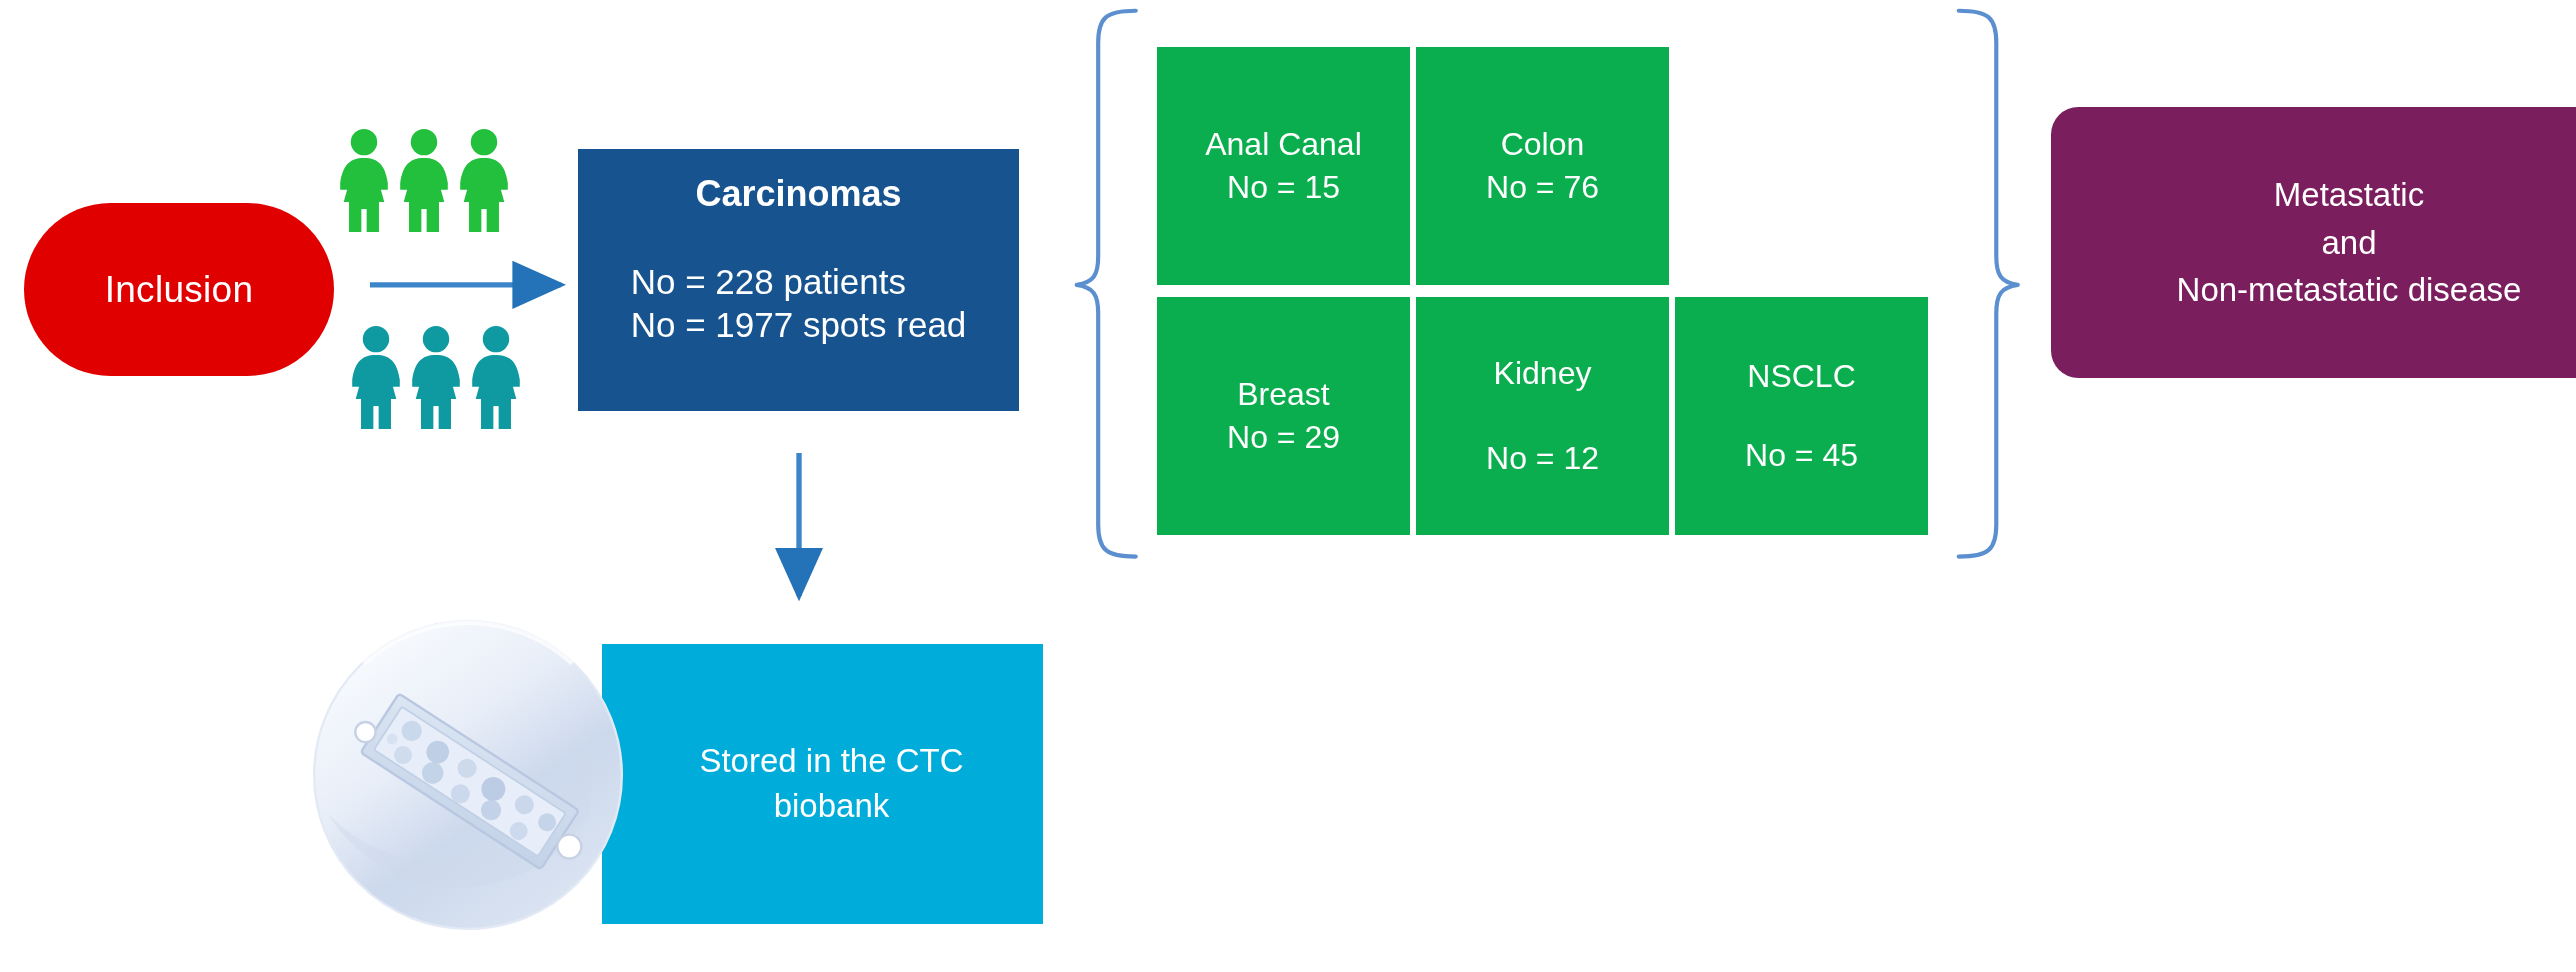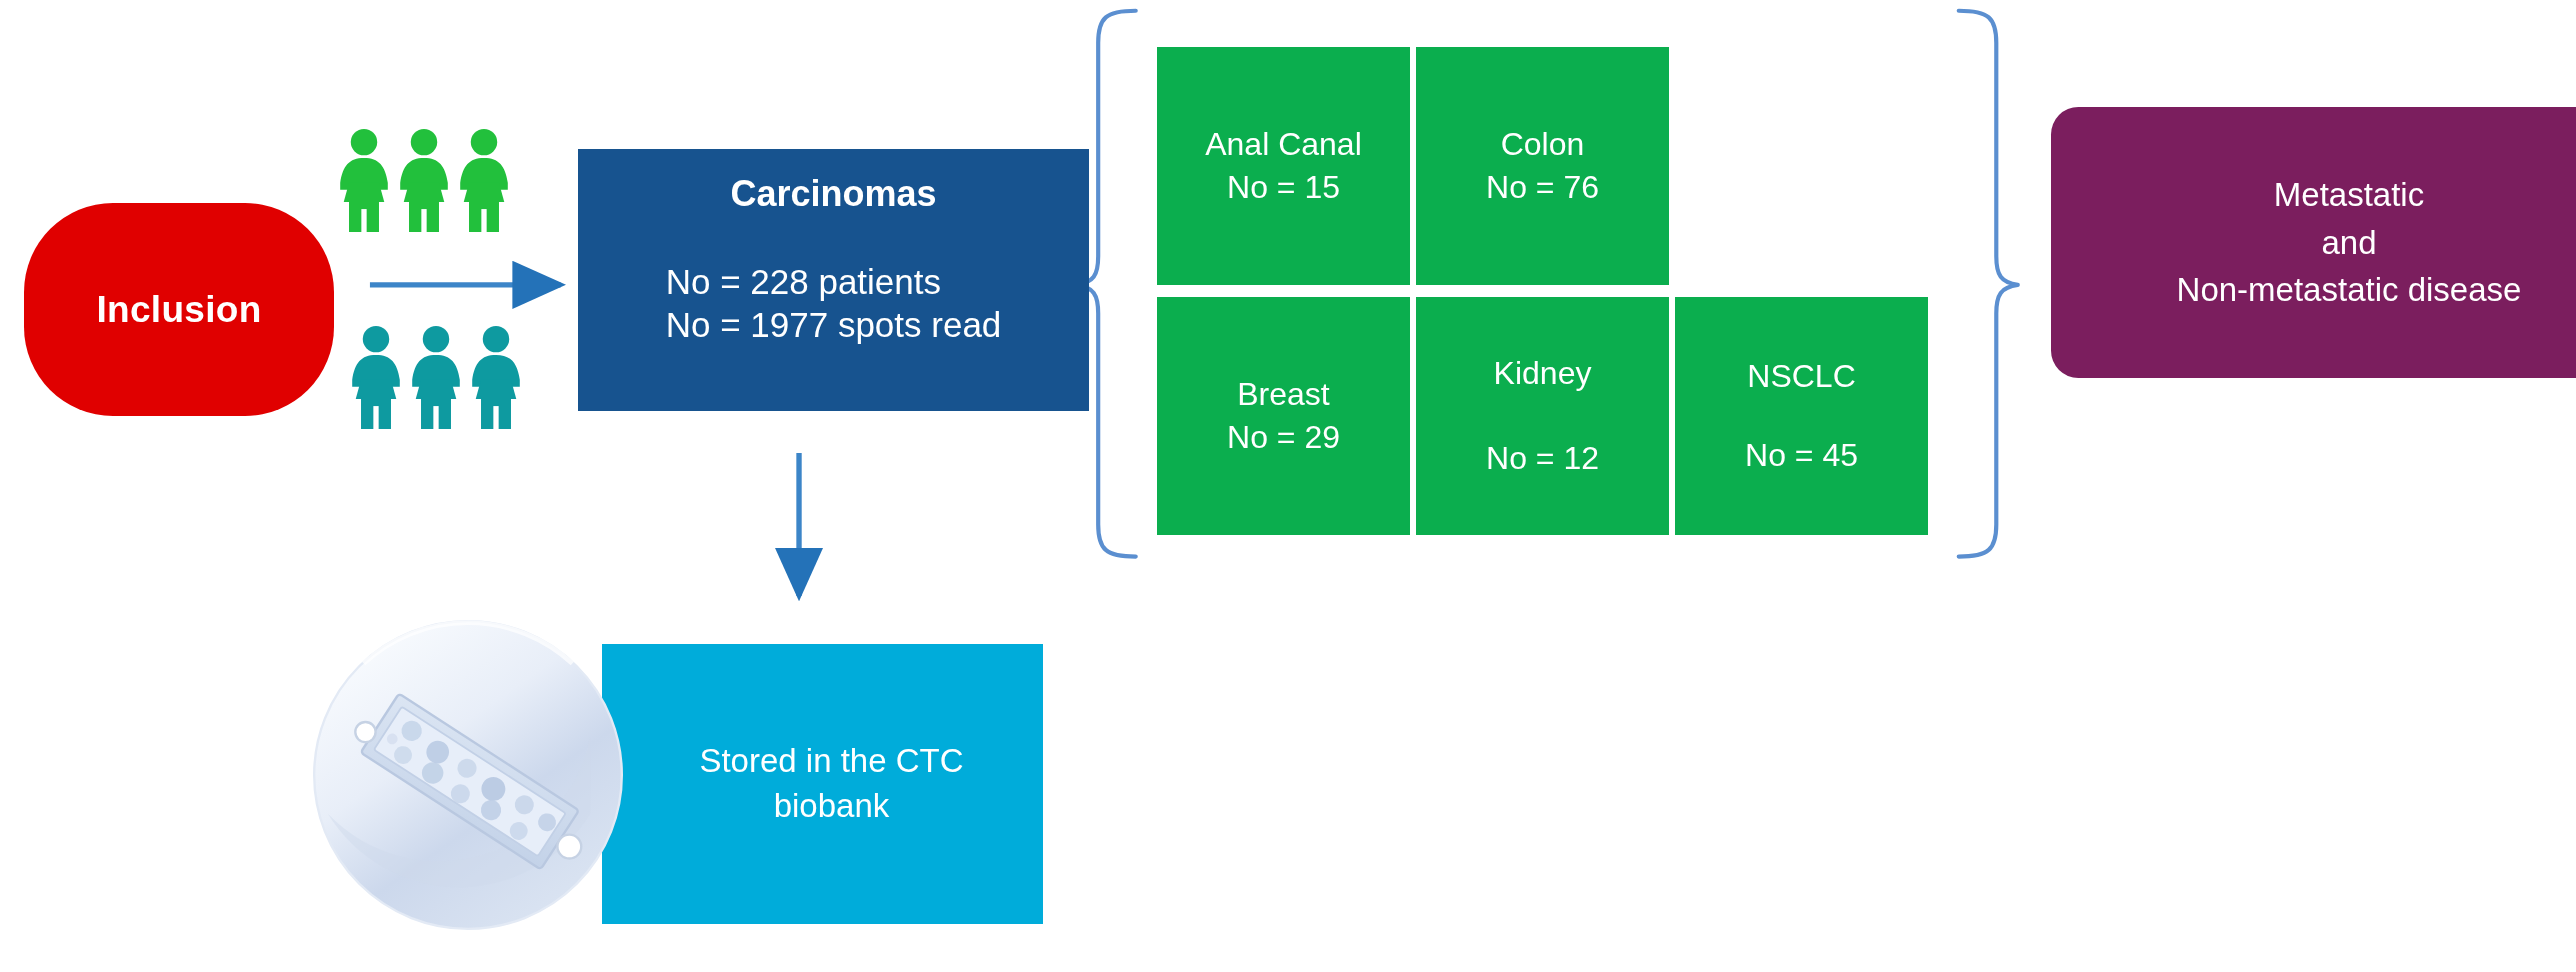--- a/index.html
+++ b/index.html
@@ -28,33 +28,33 @@
     align-items: center;
     justify-content: center;
     color: #ffffff;
   }
 
   
   #inclusion-node {
     left: 24px;
     top: 203px;
     width: 310px;
-    height: 213px;
+    height: 173px;
     background: var(--c-red, #E00000);
     border-radius: 89px;
     font-size: 37px;
-    font-weight: bold;
+    font-weight: normal;
     letter-spacing: 0.3px;
   }
 
   
   #carcinomas-node {
     left: 578px;
     top: 149px;
-    width: 511px;
+    width: 441px;
     height: 262px;
     background: var(--c-blue, #17538F);
     padding: 15.5px 10.7px 20px;
     justify-content: flex-start;
   }
   #carcinomas-node .title {
     font-size: 36px;
     font-weight: bold;
     margin-top: 8.3px;
   }

